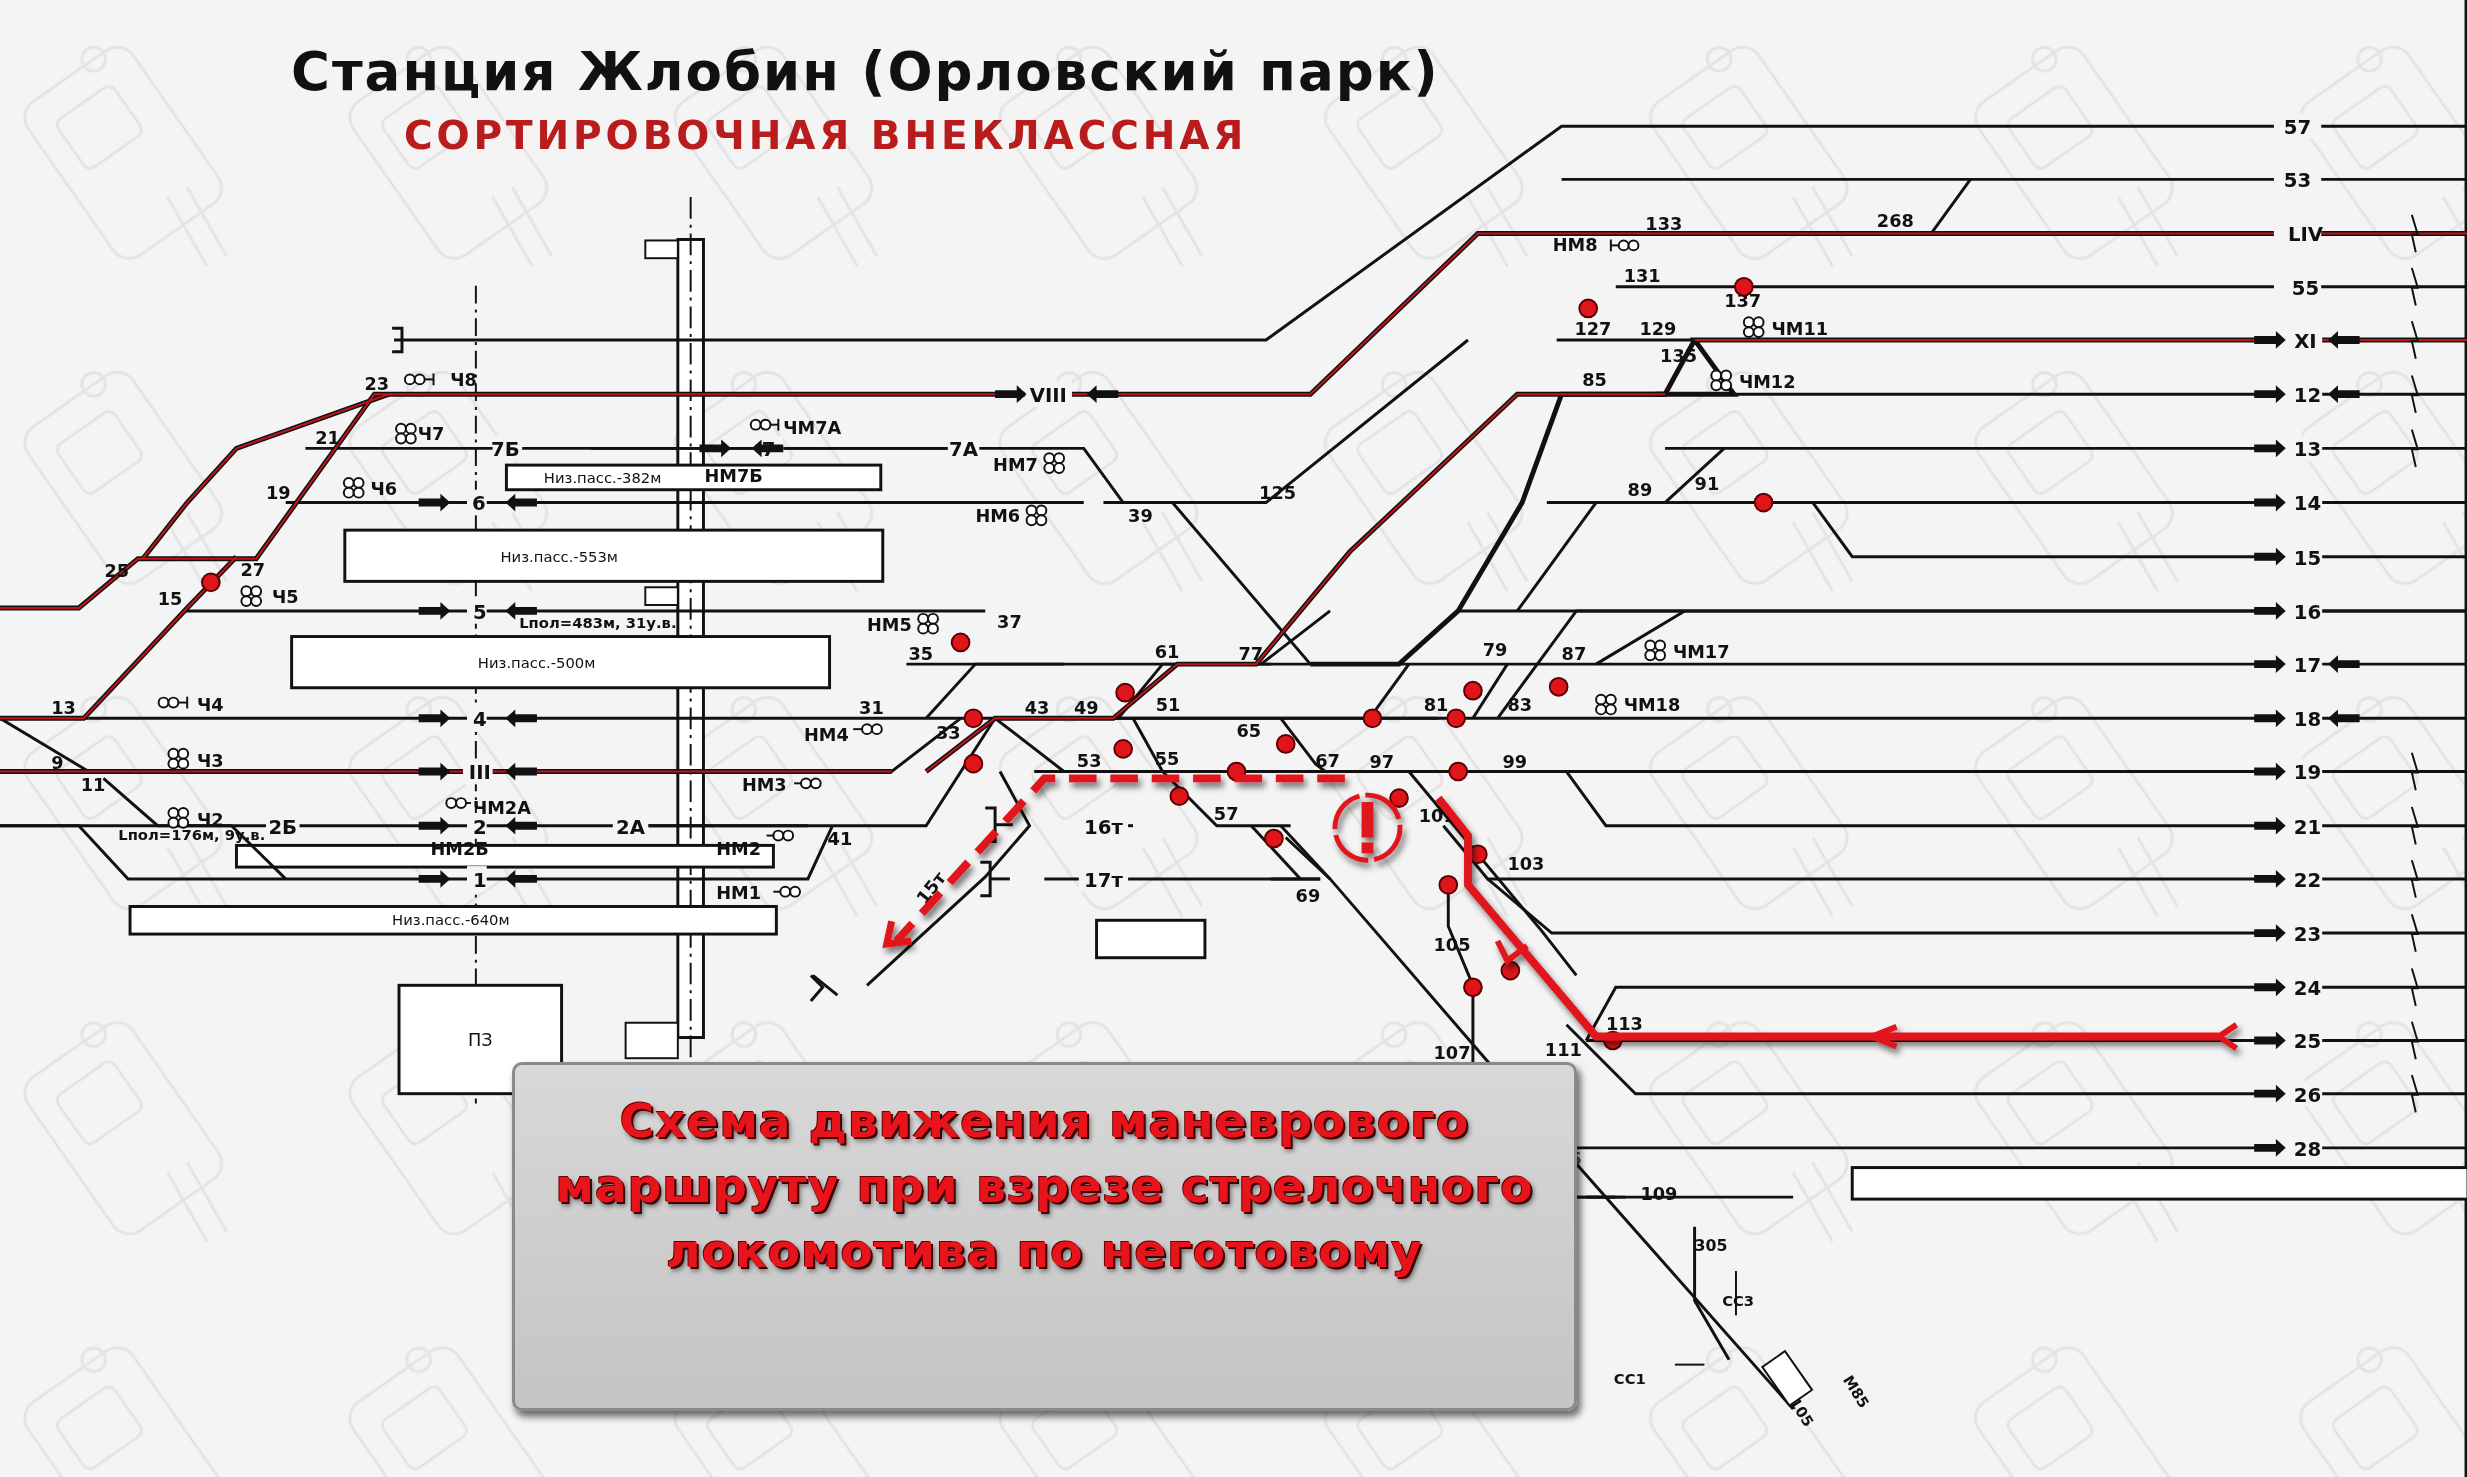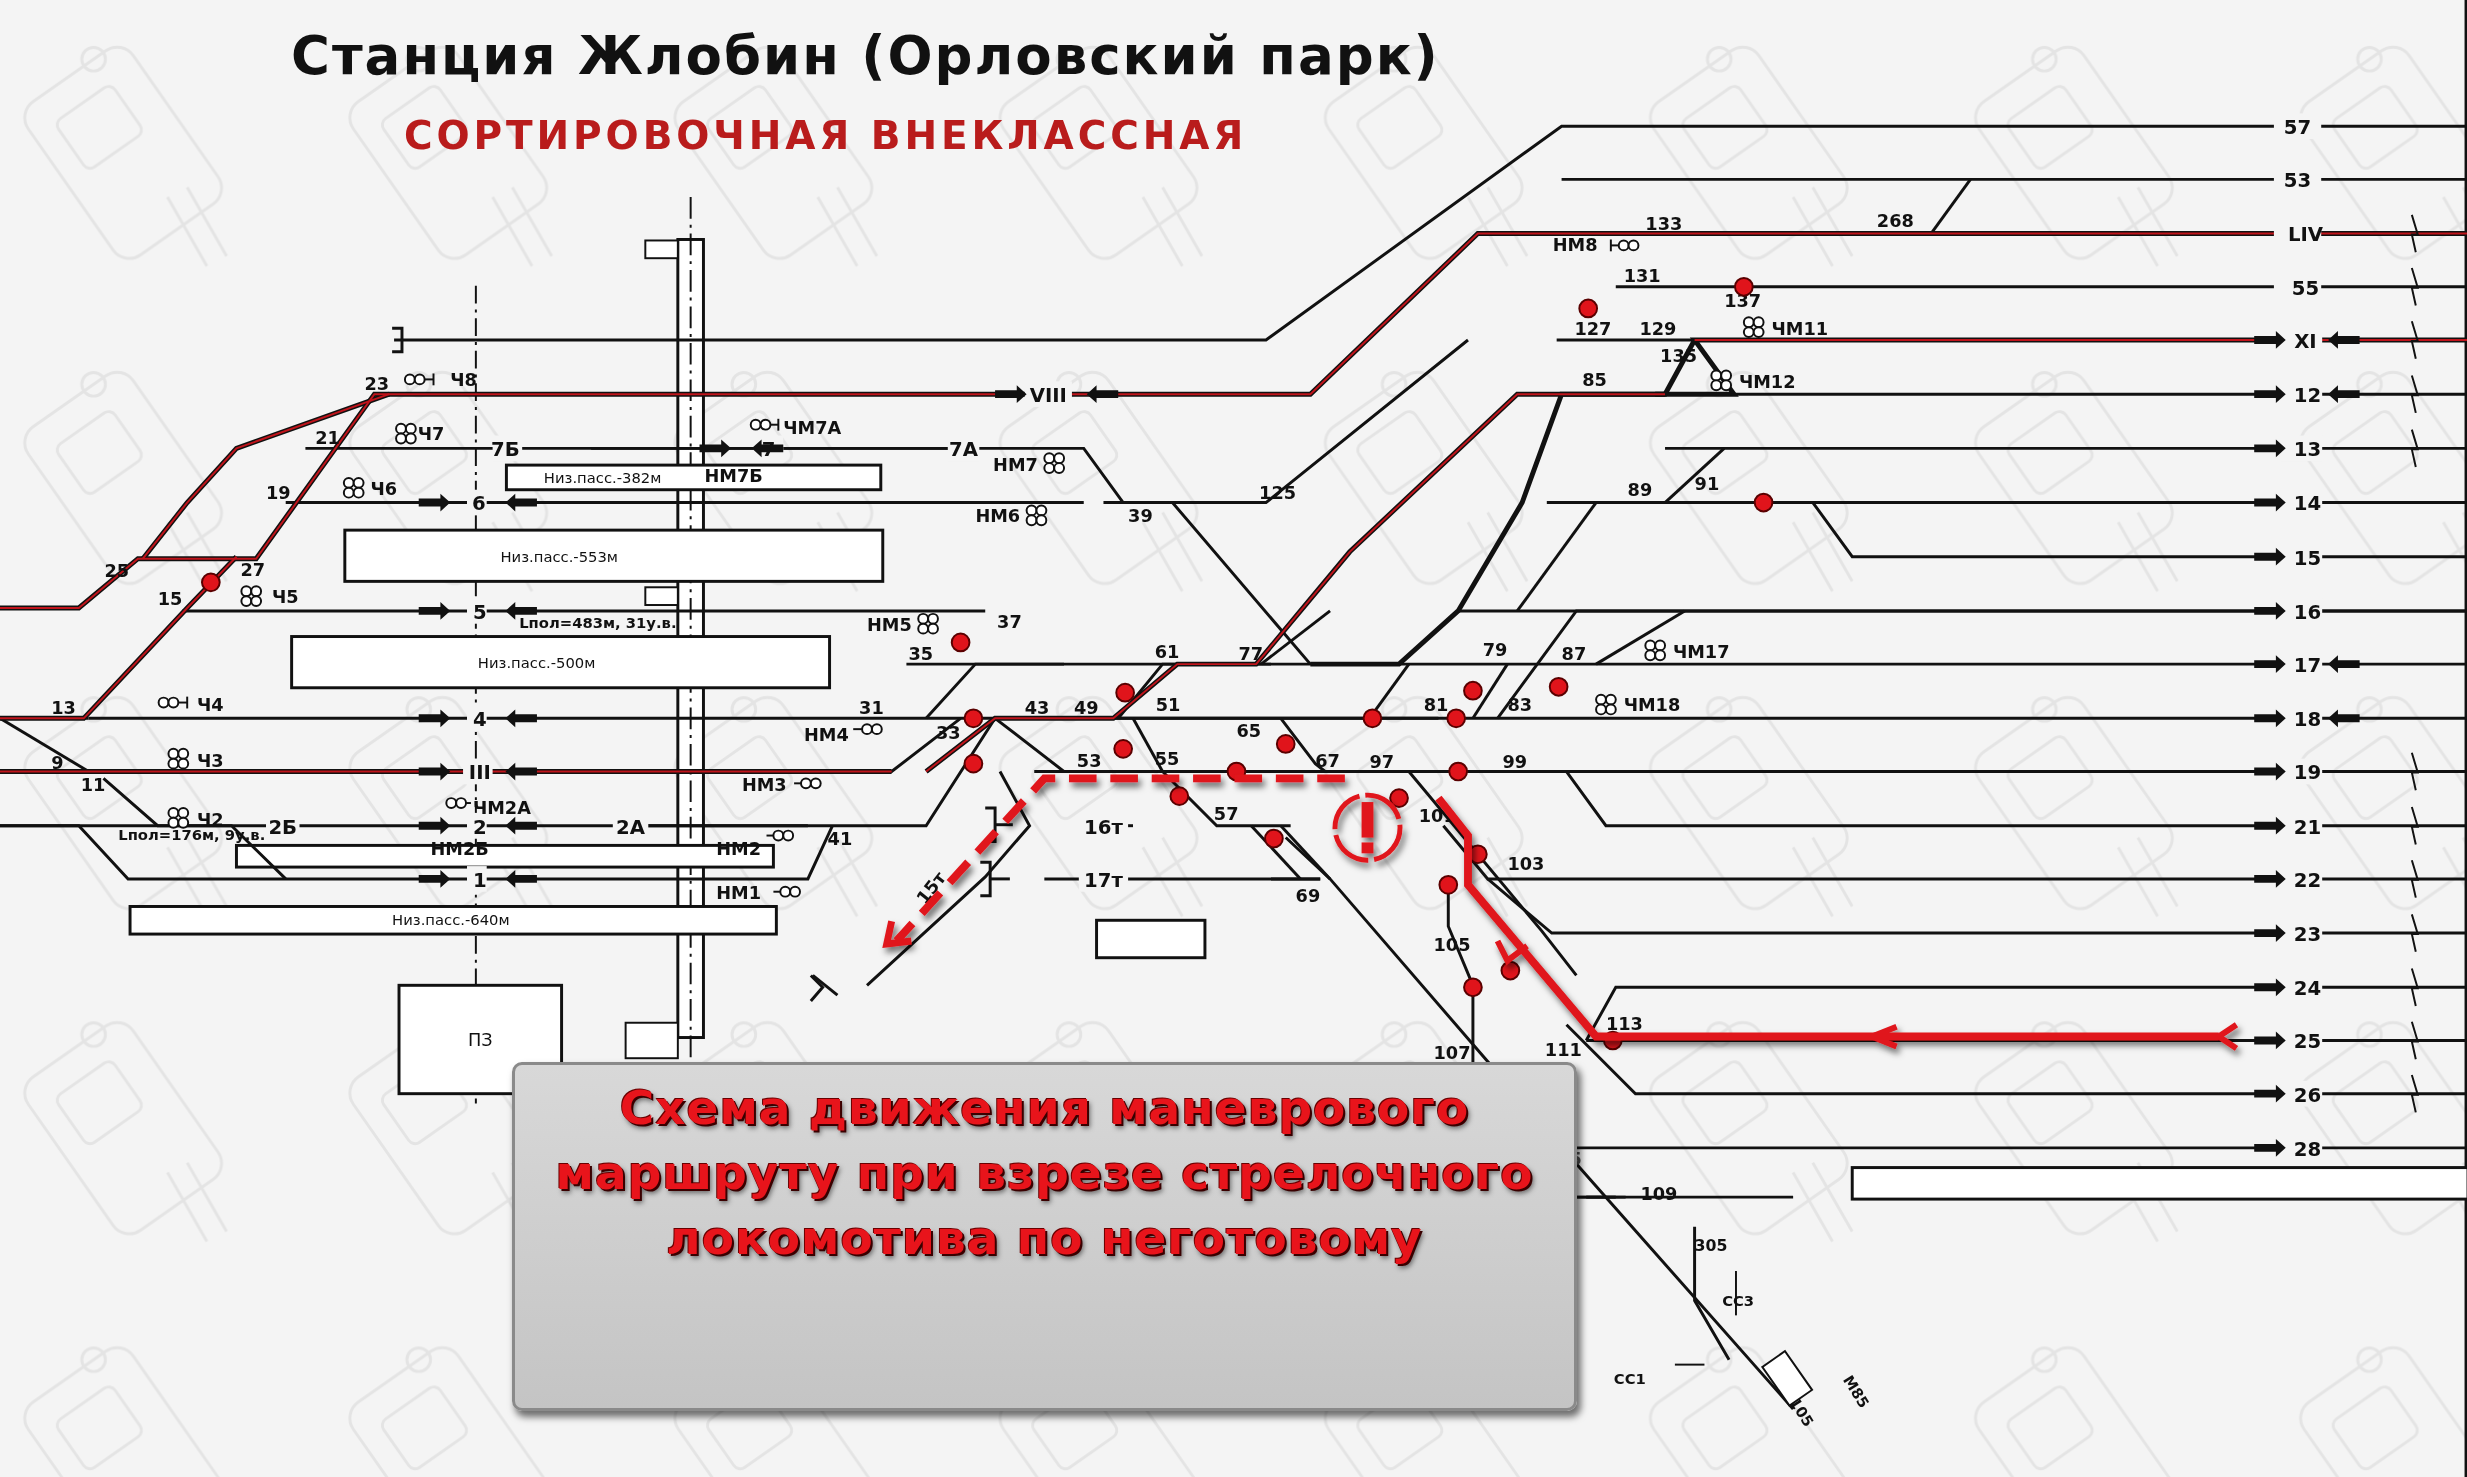--- a/index.html
+++ b/index.html
@@ -1,22 +1,22 @@
 <!DOCTYPE html>
 <html><head>
 <meta charset="utf-8">
 <style>
   html,body{margin:0;padding:0;background:#f4f4f4;}
   body{width:2468px;height:1478px;position:relative;overflow:hidden;font-family:"DejaVu Sans",sans-serif;}
   #diagram{position:absolute;left:0;top:0;width:2468px;height:1478px;}
-  .title-main{position:absolute;left:291px;top:25px;font-family:"DejaVu Sans",sans-serif;font-weight:bold;font-size:53px;letter-spacing:2px;color:#111;}
+  .title-main{position:absolute;left:291px;top:41px;font-family:"DejaVu Sans",sans-serif;font-weight:bold;font-size:53px;letter-spacing:2px;color:#111;}
   .title-sub{position:absolute;left:404px;top:113px;font-family:"DejaVu Sans",sans-serif;font-weight:bold;font-size:39px;letter-spacing:3.9px;color:#b91c1c;}
   .callout{position:absolute;left:512px;top:1062px;width:1059px;height:343px;background:linear-gradient(#d8d8d8,#c4c4c4);border:3px solid #8a8a8a;border-radius:9.9px;box-shadow:3.9px 5.9px 7.9px rgba(0,0,0,.55);text-align:center;}
   .callout-line{display:block;font-family:"DejaVu Sans",sans-serif;font-weight:bold;font-size:47px;line-height:65px;color:#e8141b;text-shadow:2px 2px 0 #3a0000,-1px -1px 0 #6a0000,3px 3.9px 4.9px rgba(0,0,0,.5);letter-spacing:1px;}
-  .callout-line:first-child{margin-top:10px;}
+  .callout-line:first-child{margin-top:23px;}
   svg text{font-family:"DejaVu Sans",sans-serif;}
 </style>
 </head>
 <body>
 
 <svg id="diagram" width="2468" height="1478" viewBox="0 0 2505 1500" xmlns="http://www.w3.org/2000/svg">
   <defs>
     <marker id="arrR" markerWidth="10" markerHeight="10" refX="9" refY="5" orient="auto">
         <path d="M0,1 L10,5 L0,9 z" fill="#111"></path>
       </marker>

